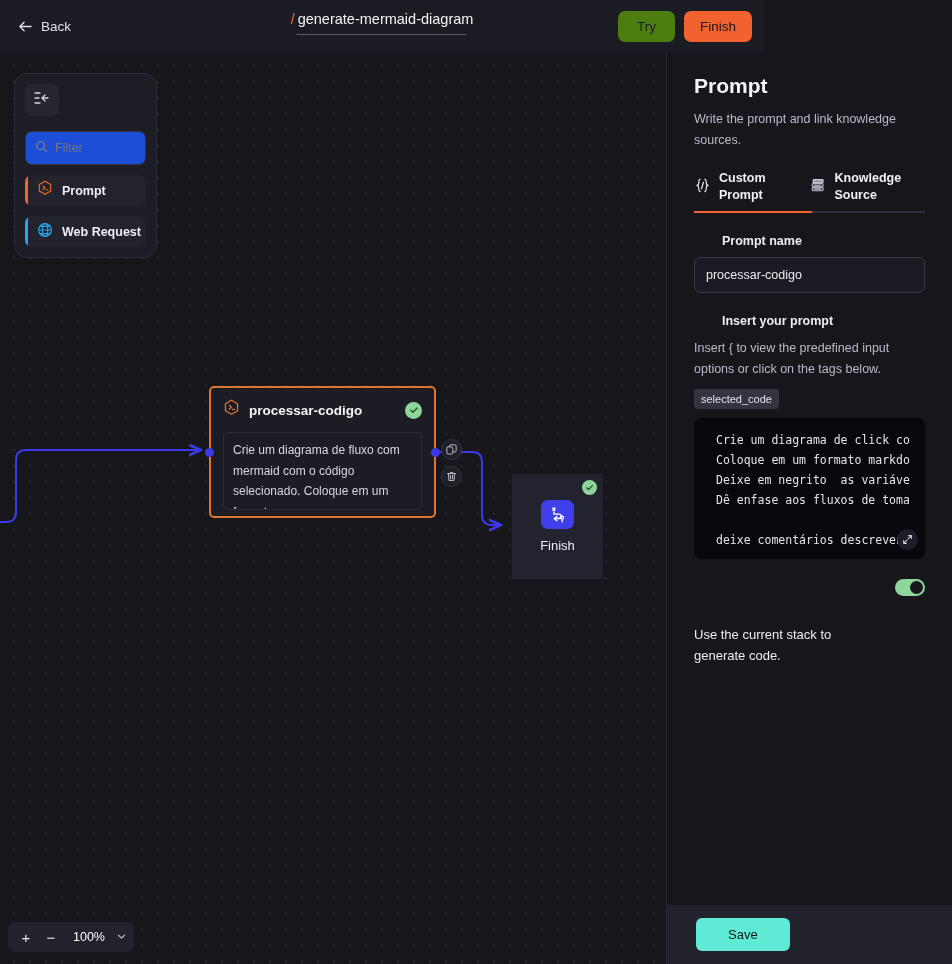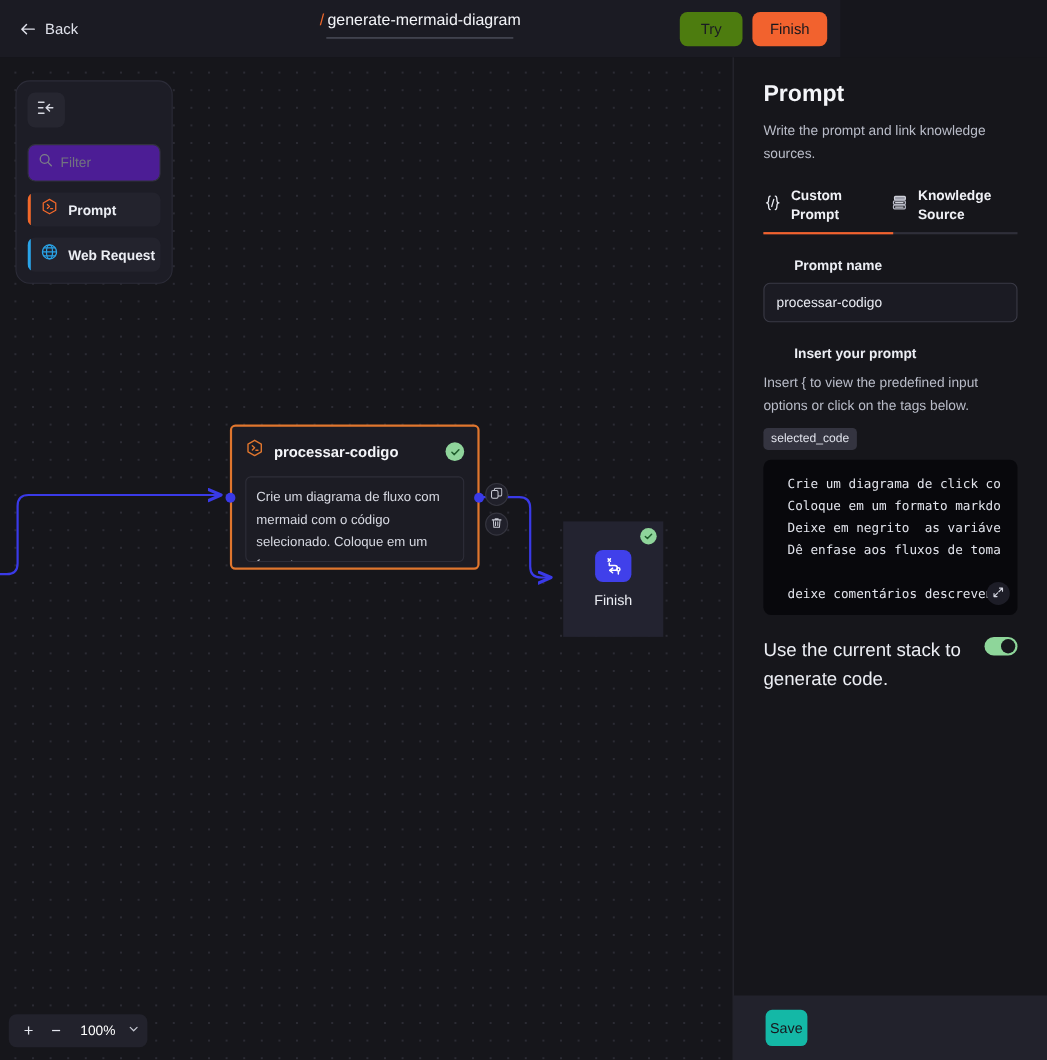--- a/index.html
+++ b/index.html
@@ -75,21 +75,21 @@
     padding: 10px;
   }
   .palette-collapse {
     width: 34px; height: 32px;
     background: #262630; border-radius: 7px;
     display: flex; align-items: center; justify-content: center;
     cursor: pointer;
   }
   .filter-box {
     margin-top: 15px;
-    height: 34px; background: #4c1d95;
+    height: 34px; background: #1d4ed8;
     border: 1px solid #32323e; border-radius: 7px;
     display: flex; align-items: center; gap: 7px; padding: 0 9px;
   }
   .filter-input {
     background: transparent; border: none; outline: none;
     color: #d8dae3; font-size: 12.5px; width: 100%;
     font-family: inherit;
   }
   .filter-input::placeholder { color: #72747f; }
   .pal-item {
@@ -258,42 +258,42 @@
     position: absolute; right: 7px; bottom: 9px;
     width: 21px; height: 21px; border-radius: 50%;
     background: #1d1d27;
     display: flex; align-items: center; justify-content: center;
     cursor: pointer;
   }
   .toggle-row {
     margin-top: 18px; display: flex; align-items: flex-start; gap: 10px;
   }
   .toggle-text {
-    font-size: 17px; color: #eceef4; line-height: 1.6; flex: 1;
+    font-size: 13px; color: #eceef4; line-height: 1.6; flex: 1; margin-top: 48px;
   }
   .toggle {
     width: 30px; height: 17px; border-radius: 9px;
     background: #8ed69a; position: relative;
     cursor: pointer; flex: none; margin-top: 2px;
   }
   .toggle-knob {
     position: absolute; right: 2px; top: 2px;
     width: 13px; height: 13px; border-radius: 50%;
     background: #17171d;
   }
   .panel-footer {
     position: absolute; bottom: 0; left: 0;
     width: 286px; height: 59px;
     background: #22222c;
     display: flex; align-items: center; padding-left: 29px;
   }
   .btn-save {
-    background: #14b8a6; color: #17171d;
+    background: #5eead4; color: #17171d;
     border: none; border-radius: 6px;
-    font-size: 13px; padding: 9px 4px; cursor: pointer;
+    font-size: 13px; padding: 9px 32px; cursor: pointer;
     font-family: inherit;
     text-align: right;
   }
 </style>
 </head>
 <body>
 
 <div class="topbar">
   <button class="back-btn">
     <span>

